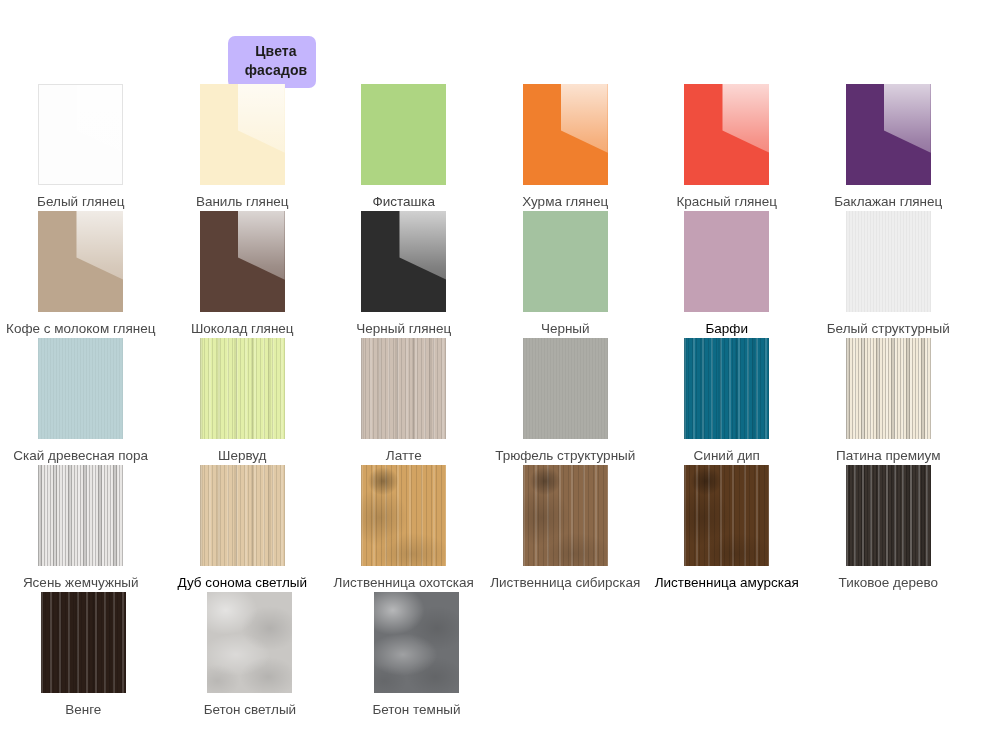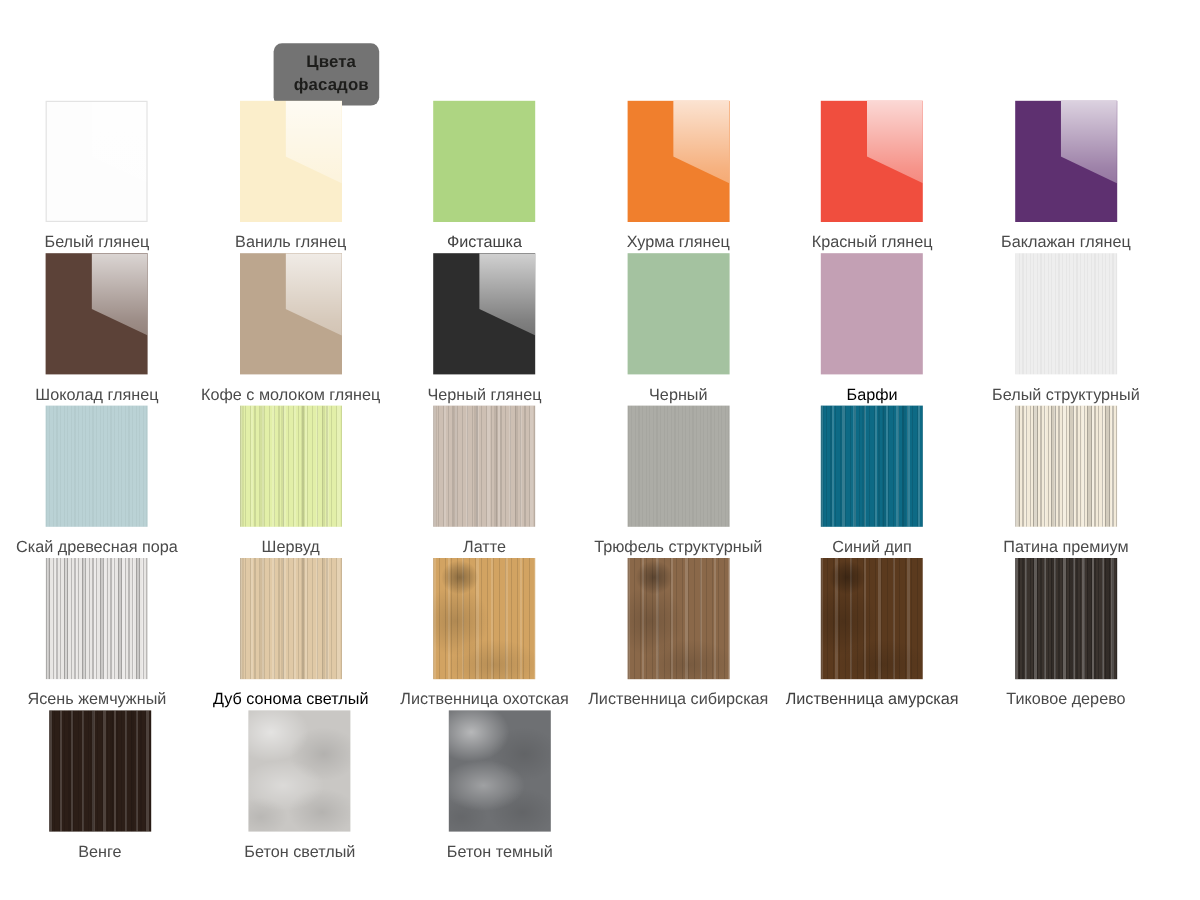--- a/index.html
+++ b/index.html
@@ -22,21 +22,21 @@
     top: 36px;
     width: 1000px;
     height: 46px;
   }
   #badge {
     position: absolute;
     left: 228px;
     top: 0;
     width: 88px;
     padding: 6px 4px 8px 12px;
-    background: #737373;
+    background: #c4b5fd;
     border-radius: 7px;
     text-align: center;
     box-sizing: border-box;
   }
   #badge .bline {
     display: block;
     font-size: 14px;
     font-weight: bold;
     line-height: 19px;
     color: #1d1d1b;
@@ -211,30 +211,30 @@
       </div>
       <div class="cell">
         <div class="swatch" style="background: rgb(94, 48, 112);">
           <div class="gloss"></div>
         </div>
         <div class="label" style="color: rgb(74, 74, 74);">Баклажан глянец</div>
       </div>
     </div>
     <div class="row">
       <div class="cell">
+        <div class="swatch" style="background: rgb(188, 166, 142);">
+          <div class="gloss"></div>
+        </div>
+        <div class="label" style="color: rgb(74, 74, 74);">Кофе с молоком глянец</div>
+      </div>
+      <div class="cell">
         <div class="swatch" style="background: rgb(92, 66, 56);">
           <div class="gloss"></div>
         </div>
         <div class="label" style="color: rgb(74, 74, 74);">Шоколад глянец</div>
-      </div>
-      <div class="cell">
-        <div class="swatch" style="background: rgb(188, 166, 142);">
-          <div class="gloss"></div>
-        </div>
-        <div class="label" style="color: rgb(74, 74, 74);">Кофе с молоком глянец</div>
       </div>
       <div class="cell">
         <div class="swatch" style="background: rgb(45, 45, 45);">
           <div class="gloss"></div>
         </div>
         <div class="label" style="color: rgb(74, 74, 74);">Черный глянец</div>
       </div>
       <div class="cell">
         <div class="swatch" style="background: rgb(164, 194, 160);"></div>
         <div class="label" style="color: rgb(74, 74, 74);">Черный</div>
@@ -310,21 +310,21 @@
       <div class="cell">
         <div class="swatch" style="background: rgb(138, 104, 73);">
           <div class="tex-knot"></div>
         </div>
         <div class="label" style="color: rgb(74, 74, 74); text-align: center;">Лиственница сибирская</div>
       </div>
       <div class="cell">
         <div class="swatch" style="background: rgb(91, 58, 30);">
           <div class="tex-knot"></div>
         </div>
-        <div class="label" style="color: #404040;">Лиственница амурская</div>
+        <div class="label" style="color: #000000;">Лиственница амурская</div>
       </div>
       <div class="cell">
         <div class="swatch" style="background: rgb(58, 51, 46);">
           <div class="tex-wood strong"></div>
         </div>
         <div class="label" style="color: rgb(74, 74, 74);">Тиковое дерево</div>
       </div>
     </div>
     <div class="row">
       <div class="cell">

